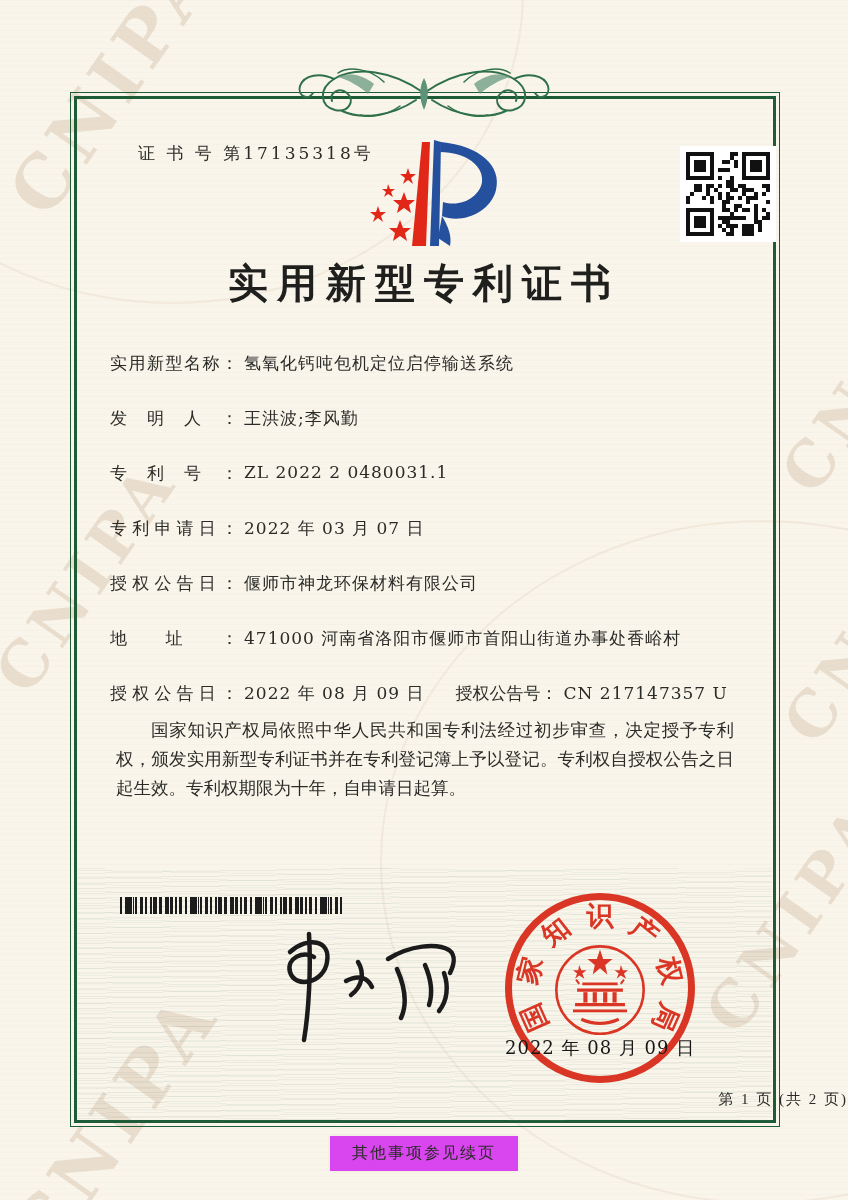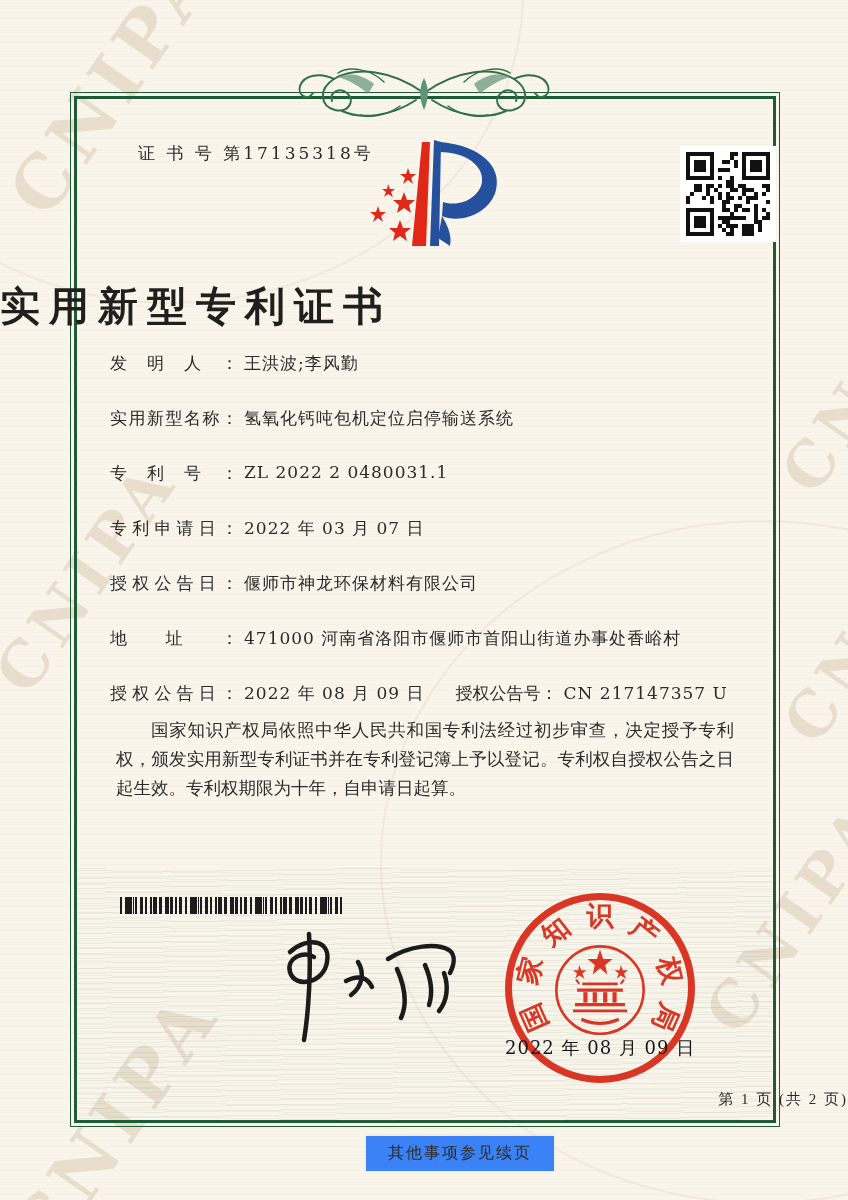--- a/index.html
+++ b/index.html
@@ -51,21 +51,21 @@
   .flourish{position:absolute;left:50%;top:54px;transform:translateX(-50%);z-index:3;}
   .cert-no{
     position:absolute;left:110px;top:142px;z-index:4;
     font-size:17px;letter-spacing:3px;margin-left:28px;
   }
   .logo{position:absolute;left:342px;top:130px;z-index:4;}
   .qr{position:absolute;left:680px;top:146px;width:96px;height:96px;background:#fff;z-index:4;
       display:flex;align-items:center;justify-content:center;}
   .title{
     position:absolute;left:0;right:0;top:256px;z-index:4;
-    text-align:left;font-size:40px;font-weight:bold;letter-spacing:9px;color:#1f1f1d;margin-top:23px;
+    text-align:center;font-size:40px;font-weight:bold;letter-spacing:9px;color:#1f1f1d;
   }
   .fields{position:absolute;left:110px;top:352px;width:630px;z-index:4;font-size:17px;}
   .frow{margin-bottom:33px;height:22px;white-space:nowrap;}
   .flabel{display:inline-block;width:128px;text-align:justify;text-align-last:justify;vertical-align:top;}
   .fvalue{margin-left:6px;letter-spacing:1px;}
   .grant-row{display:flex;}
   .grant-pair2{margin-left:31px;white-space:nowrap;}
   .body-text{
     position:absolute;left:100px;top:700px;width:650px;z-index:4;
     font-size:17.5px;line-height:29px;text-align:justify;
@@ -100,22 +100,22 @@
   .seal-date{
     position:absolute;left:505px;top:1036px;width:190px;z-index:6;
     text-align:center;font-size:18px;letter-spacing:1px;color:#161616;white-space:nowrap;
   }
   .page-info{
     position:absolute;left:8px;right:0;top:1090px;z-index:4;
     text-align:right;font-size:15px;letter-spacing:2px;font-family:Liberation Serif, serif;
   }
   .cont-note{
     position:absolute;left:50%;top:1136px;transform:translateX(-50%);z-index:4;
-    background:#3b82f6;padding:7px 22px;font-size:16px;letter-spacing:2px;
-    box-shadow:0 0 4px rgba(0,0,0,0.06);white-space:nowrap;margin-left:36px;
+    background:#d946ef;padding:7px 22px;font-size:16px;letter-spacing:2px;
+    box-shadow:0 0 4px rgba(0,0,0,0.06);white-space:nowrap;
   }
 </style>
 </head>
 <body>
 
 <div class="page">
 
   <span class="wm" style="left:-38px;top:40px;font-size:72px;">CNIPA</span>
   <span class="wm" style="left:740px;top:340px;font-size:62px;">CNIPA</span>
   <span class="wm" style="left:-46px;top:540px;font-size:62px;">CNIPA</span>
@@ -287,24 +287,24 @@
         <rect x="0" y="56" width="28" height="28" fill="#111"></rect>
         <rect x="4" y="60" width="20" height="20" fill="#fff"></rect>
         <rect x="8" y="64" width="12" height="12" fill="#111"></rect>
       </svg>
     </div>
 
   <div class="title">实用新型专利证书</div>
 
   <div class="fields">
     <div class="frow">
+      <span class="flabel">实用新型名称：</span><span class="fvalue">氢氧化钙吨包机定位启停输送系统</span>
+    </div>
+    <div class="frow">
       <span class="flabel">发明人：</span><span class="fvalue">王洪波;李风勤</span>
-    </div>
-    <div class="frow">
-      <span class="flabel">实用新型名称：</span><span class="fvalue">氢氧化钙吨包机定位启停输送系统</span>
     </div>
     <div class="frow">
       <span class="flabel">专利号：</span><span class="fvalue">ZL 2022 2 0480031.1</span>
     </div>
     <div class="frow">
       <span class="flabel">专利申请日：</span><span class="fvalue">2022 年 03 月 07 日</span>
     </div>
     <div class="frow">
       <span class="flabel">授权公告日：</span><span class="fvalue">偃师市神龙环保材料有限公司</span>
     </div>

